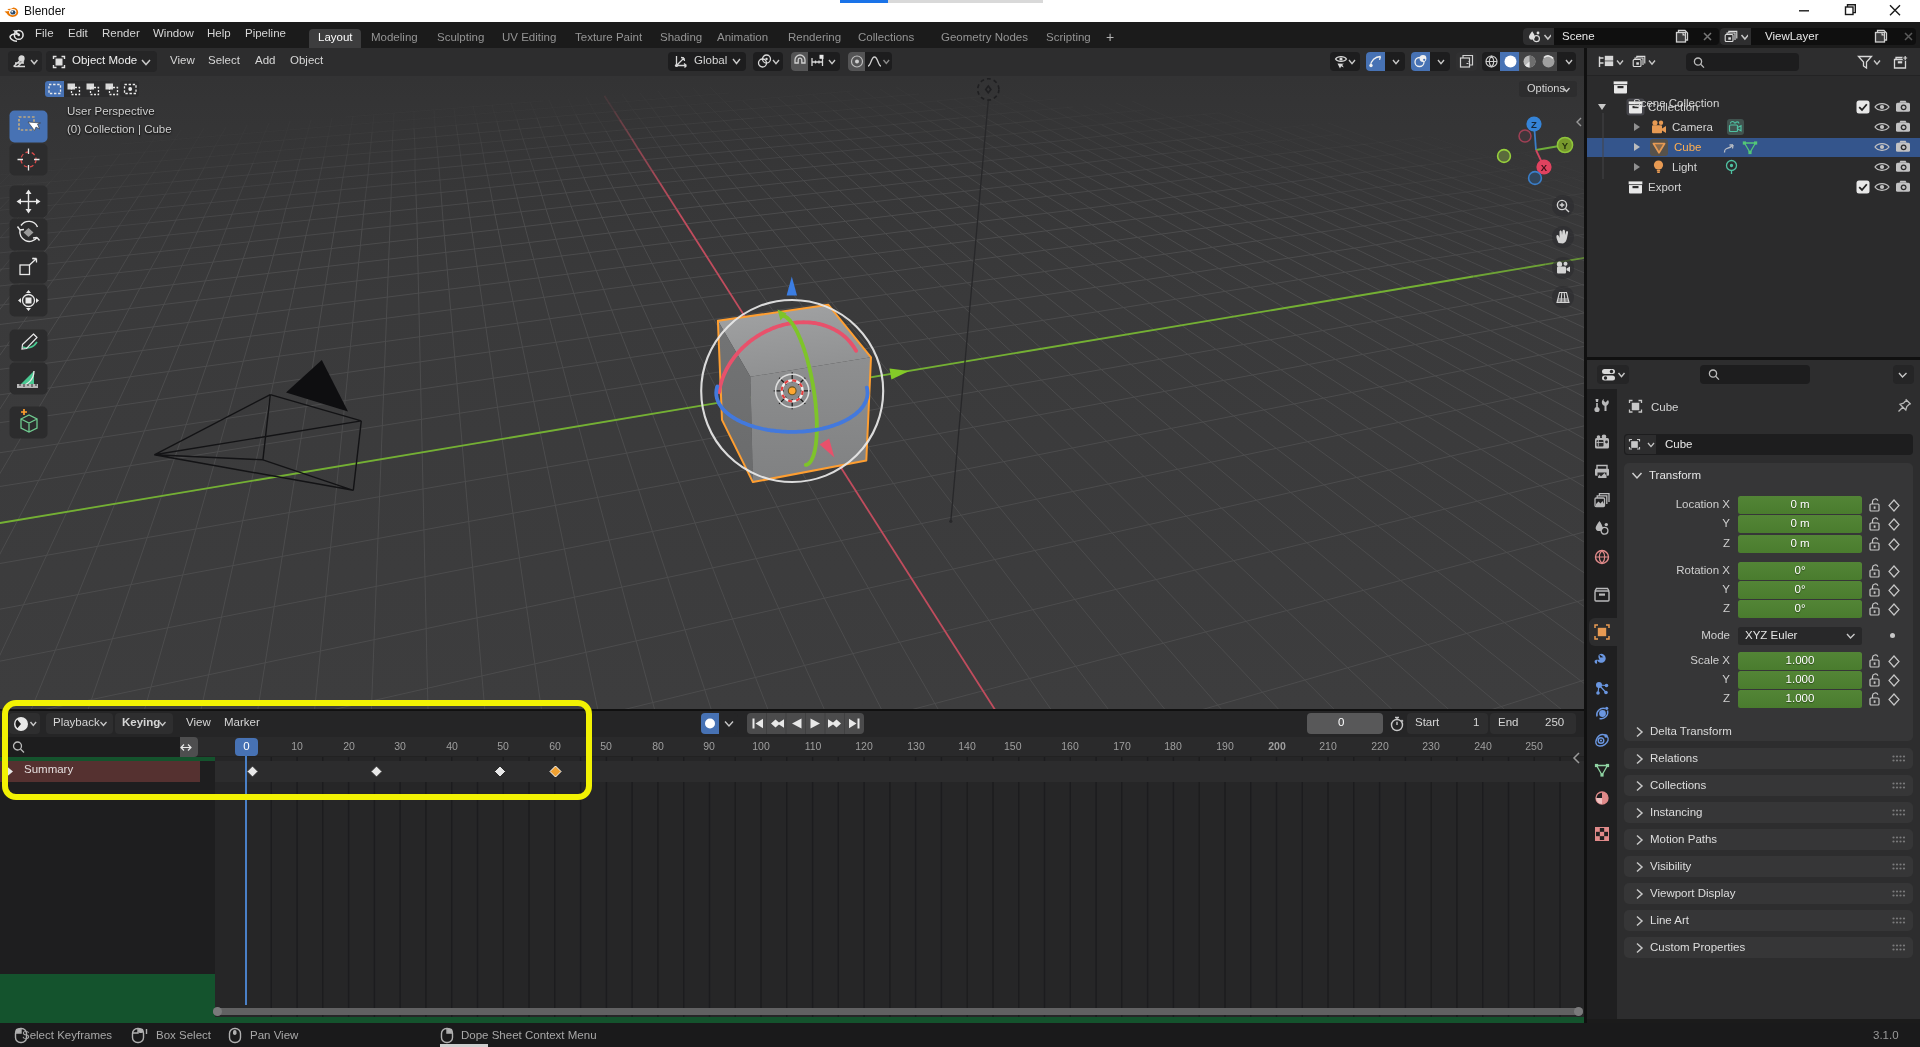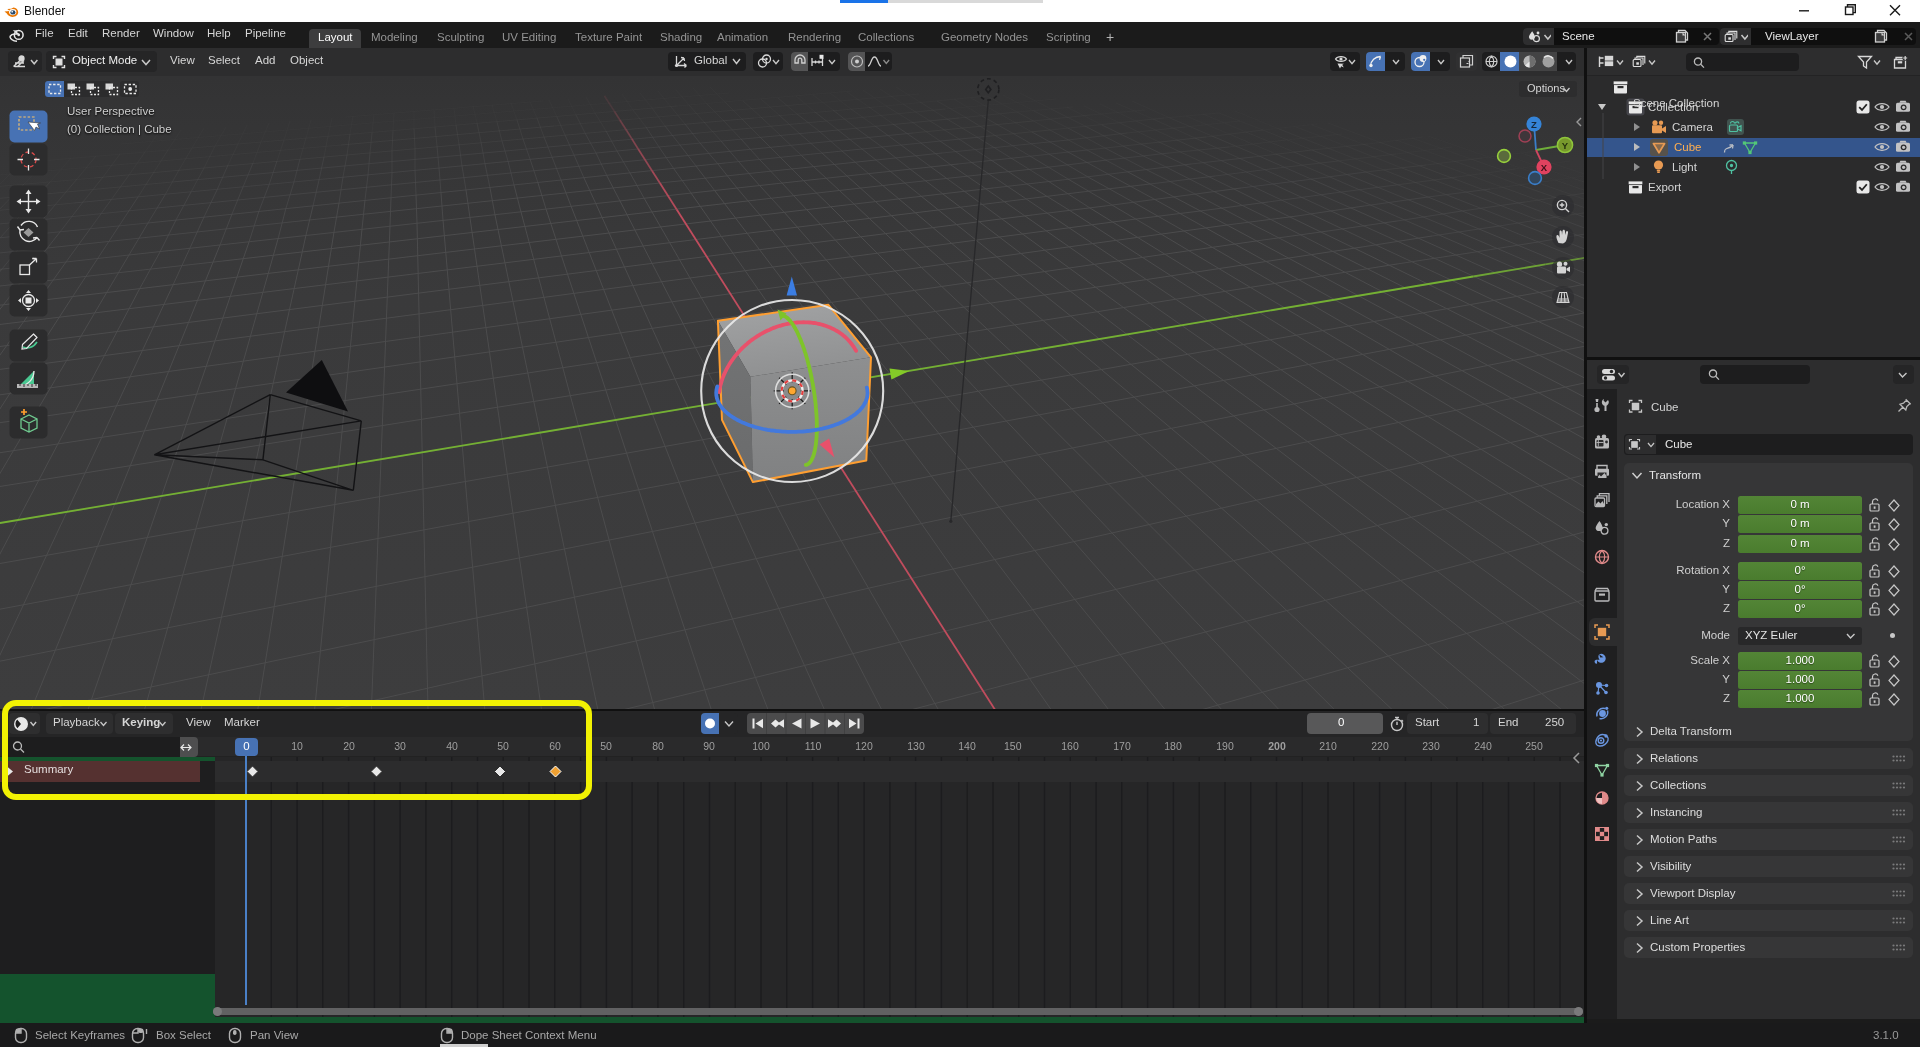--- a/index.html
+++ b/index.html
@@ -1188,21 +1188,21 @@
 <div class="abs" style="left:1584px;top:48px;width:3px;height:975px;background:#101010;"></div>
 <div class="abs" style="left:0;top:709px;width:1584px;height:2px;background:#101010;"></div>
 <div class="abs" style="left:1587px;top:357px;width:333px;height:3px;background:#101010;"></div>
 
 <div class="abs" id="statusbar" style="left:0;top:1023px;width:1920px;height:24px;background:#1a1a1b;font-size:11.5px;color:#a8a8a8;">
   <svg class="abs" style="left:14px;top:4px;" width="15" height="17" viewBox="0 0 15 17">
     <rect x="1.5" y="1.5" width="11" height="14" rx="5" fill="none" stroke="#b0b0b0" stroke-width="1.4"></rect>
     <path d="M7 1.5 V6 H1.5" stroke="#b0b0b0" stroke-width="1.4" fill="none"></path>
     <rect x="1.5" y="1.5" width="5.5" height="4.5" rx="2" fill="#b0b0b0"></rect>
   </svg>
-  <span class="abs txt" style="left:35px;top:6px;">Select Keyframes</span>
+  <span class="abs txt" style="left:22px;top:6px;">Select Keyframes</span>
   <svg class="abs" style="left:131px;top:4px;" width="20" height="17" viewBox="0 0 20 17">
     <rect x="1.5" y="1.5" width="11" height="14" rx="5" fill="none" stroke="#b0b0b0" stroke-width="1.4"></rect>
     <path d="M7 1.5 V6 H1.5" stroke="#b0b0b0" stroke-width="1.4" fill="none"></path>
     <rect x="7" y="1.5" width="5.5" height="4.5" rx="2" fill="#b0b0b0"></rect>
     <path d="M15.5 2 v5" stroke="#b0b0b0" stroke-width="1.4"></path>
   </svg>
   <span class="abs txt" style="left:156px;top:6px;">Box Select</span>
   <svg class="abs" style="left:228px;top:4px;" width="15" height="17" viewBox="0 0 15 17">
     <rect x="1.5" y="1.5" width="11" height="14" rx="5" fill="none" stroke="#b0b0b0" stroke-width="1.4"></rect>
     <rect x="5" y="3" width="3.5" height="5" rx="1.7" fill="#b0b0b0"></rect>

